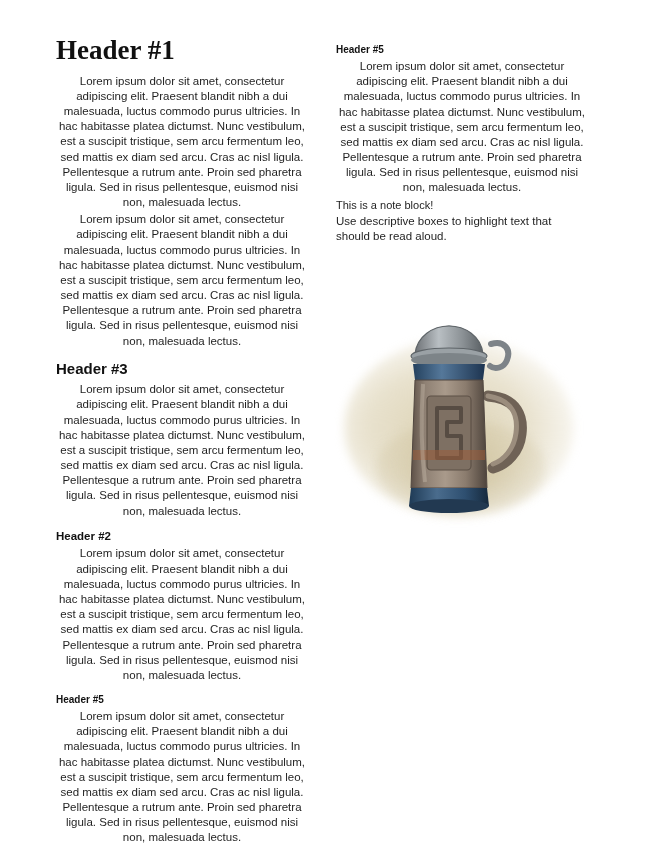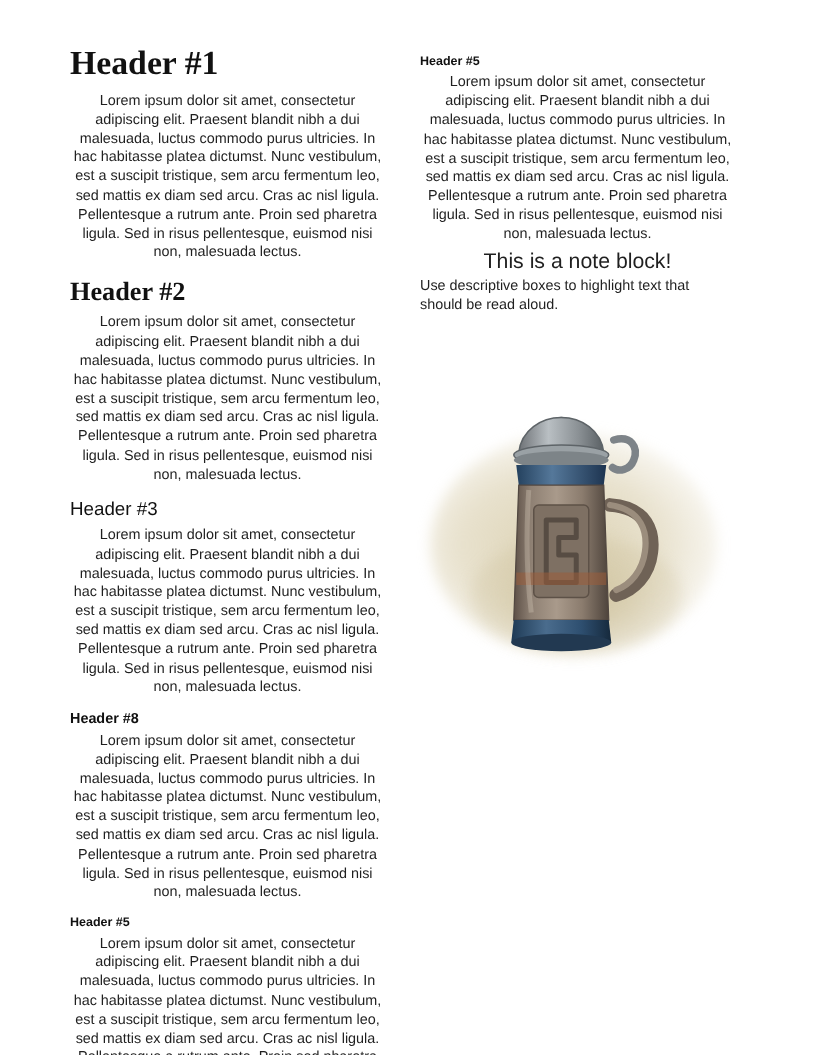--- a/index.html
+++ b/index.html
@@ -50,21 +50,21 @@
     font-family: "Liberation Serif", serif;
     font-size: 21px;
     font-weight: bold;
     line-height: 1.1;
     margin: 12px 0 6px 0;
     color: #111;
   }
   .h3 {
     font-family: "Liberation Sans", sans-serif;
     font-size: 15px;
-    font-weight: normal;
+    font-weight: bold;
     line-height: 1.1;
     margin: 12px 0 5px 0;
     color: #111;
   }
   .h4 {
     font-family: "Liberation Sans", sans-serif;
     font-size: 11.5px;
     font-weight: bold;
     line-height: 1.1;
     margin: 11px 0 4px 0;
@@ -88,25 +88,24 @@
     color: #1f1f1f;
     text-align: center;
   }
   .note-title {
     font-size: 10.5px;
     font-weight: bold;
     margin: 8px 0 1px 0;
     color: #111;
   }
   .note-text {
-    font-size: 17px;
+    font-size: 11px;
     line-height: 1.32;
     margin: 0 0 2px 0;
     color: #1f1f1f;
-    text-align: center;
   }
   .desc-title {
     font-size: 10.5px;
     font-weight: bold;
     margin: 6px 0 1px 0;
     color: #111;
   }
   .desc-text {
     font-size: 11.5px;
     line-height: 1.32;
@@ -140,27 +139,26 @@
 <body>
 
 <div class="page">
   <div class="columns">
 
     <div class="col col-left">
 
       <h1 class="h1">Header #1</h1>
       <p class="body">Lorem ipsum dolor sit amet, consectetur adipiscing elit. Praesent blandit nibh a dui malesuada, luctus commodo purus ultricies. In hac habitasse platea dictumst. Nunc vestibulum, est a suscipit tristique, sem arcu fermentum leo, sed mattis ex diam sed arcu. Cras ac nisl ligula. Pellentesque a rutrum ante. Proin sed pharetra ligula. Sed in risus pellentesque, euismod nisi non, malesuada lectus.</p>
 
-      <h2 class="h2">Header #2</h2>
       <p class="body">Lorem ipsum dolor sit amet, consectetur adipiscing elit. Praesent blandit nibh a dui malesuada, luctus commodo purus ultricies. In hac habitasse platea dictumst. Nunc vestibulum, est a suscipit tristique, sem arcu fermentum leo, sed mattis ex diam sed arcu. Cras ac nisl ligula. Pellentesque a rutrum ante. Proin sed pharetra ligula. Sed in risus pellentesque, euismod nisi non, malesuada lectus.</p>
 
       <h3 class="h3">Header #3</h3>
       <p class="body">Lorem ipsum dolor sit amet, consectetur adipiscing elit. Praesent blandit nibh a dui malesuada, luctus commodo purus ultricies. In hac habitasse platea dictumst. Nunc vestibulum, est a suscipit tristique, sem arcu fermentum leo, sed mattis ex diam sed arcu. Cras ac nisl ligula. Pellentesque a rutrum ante. Proin sed pharetra ligula. Sed in risus pellentesque, euismod nisi non, malesuada lectus.</p>
 
-      <h4 class="h4">Header #8</h4>
+      <h4 class="h4">Header #2</h4>
       <p class="body">Lorem ipsum dolor sit amet, consectetur adipiscing elit. Praesent blandit nibh a dui malesuada, luctus commodo purus ultricies. In hac habitasse platea dictumst. Nunc vestibulum, est a suscipit tristique, sem arcu fermentum leo, sed mattis ex diam sed arcu. Cras ac nisl ligula. Pellentesque a rutrum ante. Proin sed pharetra ligula. Sed in risus pellentesque, euismod nisi non, malesuada lectus.</p>
 
       <h5 class="h5">Header #5</h5>
       <p class="body">Lorem ipsum dolor sit amet, consectetur adipiscing elit. Praesent blandit nibh a dui malesuada, luctus commodo purus ultricies. In hac habitasse platea dictumst. Nunc vestibulum, est a suscipit tristique, sem arcu fermentum leo, sed mattis ex diam sed arcu. Cras ac nisl ligula. Pellentesque a rutrum ante. Proin sed pharetra ligula. Sed in risus pellentesque, euismod nisi non, malesuada lectus.</p>
 
     </div>
 
     <div class="col col-right">
 
       <h5 class="h5 h5-top">Header #5</h5>

